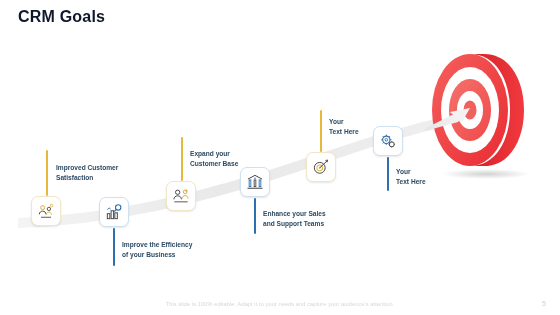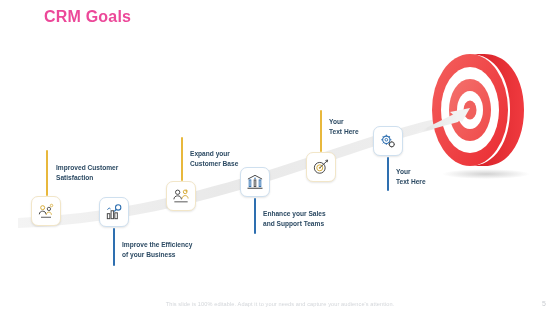--- a/index.html
+++ b/index.html
@@ -14,25 +14,25 @@
     position: relative;
     width: 560px;
     height: 315px;
     background: #ffffff;
     overflow: hidden;
   }
 
   
   #slide-title {
     position: absolute;
-    left: 44px;
+    left: 18px;
     top: 8px;
     font-size: 16px;
     font-weight: 600;
-    color: #ec4899;
+    color: #0f172a;
     letter-spacing: 0.2px;
     white-space: nowrap;
   }
 
   
   .road-svg {
     position: absolute;
     left: 0;
     top: 0;
     width: 560px;

